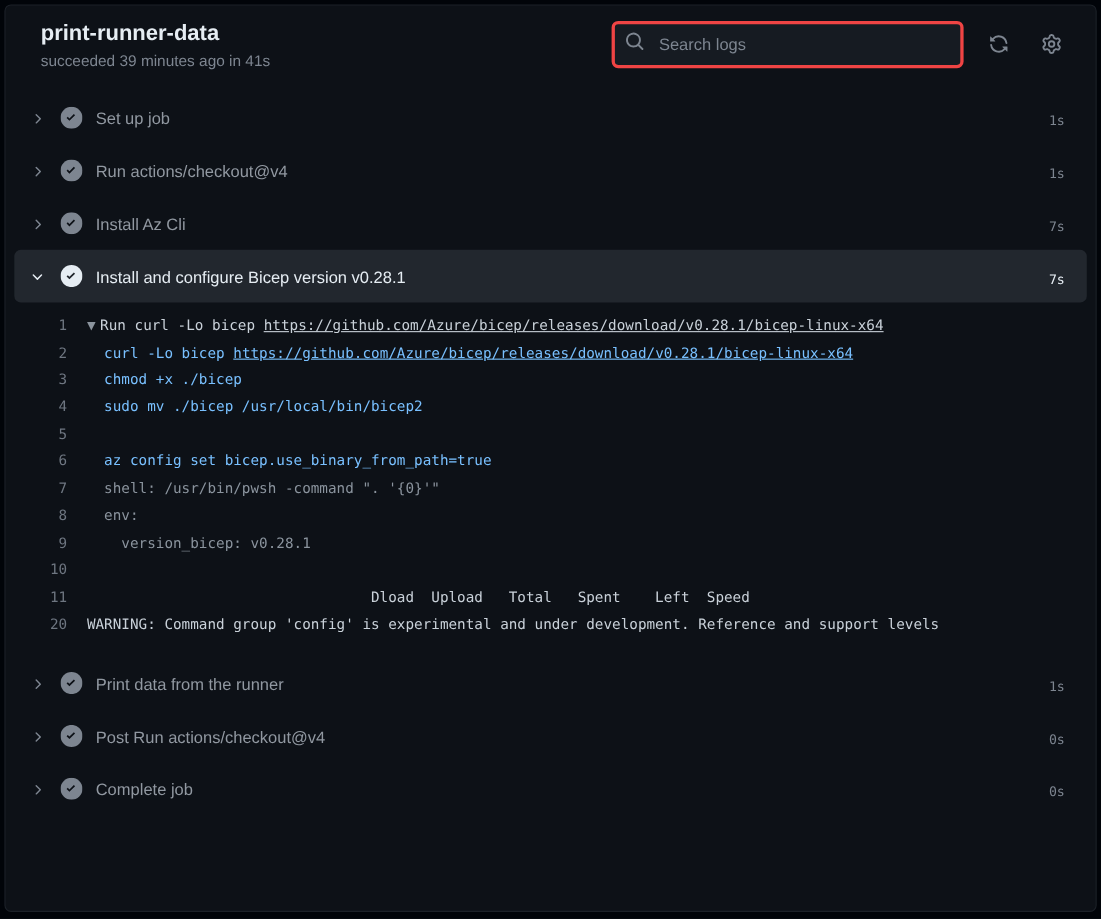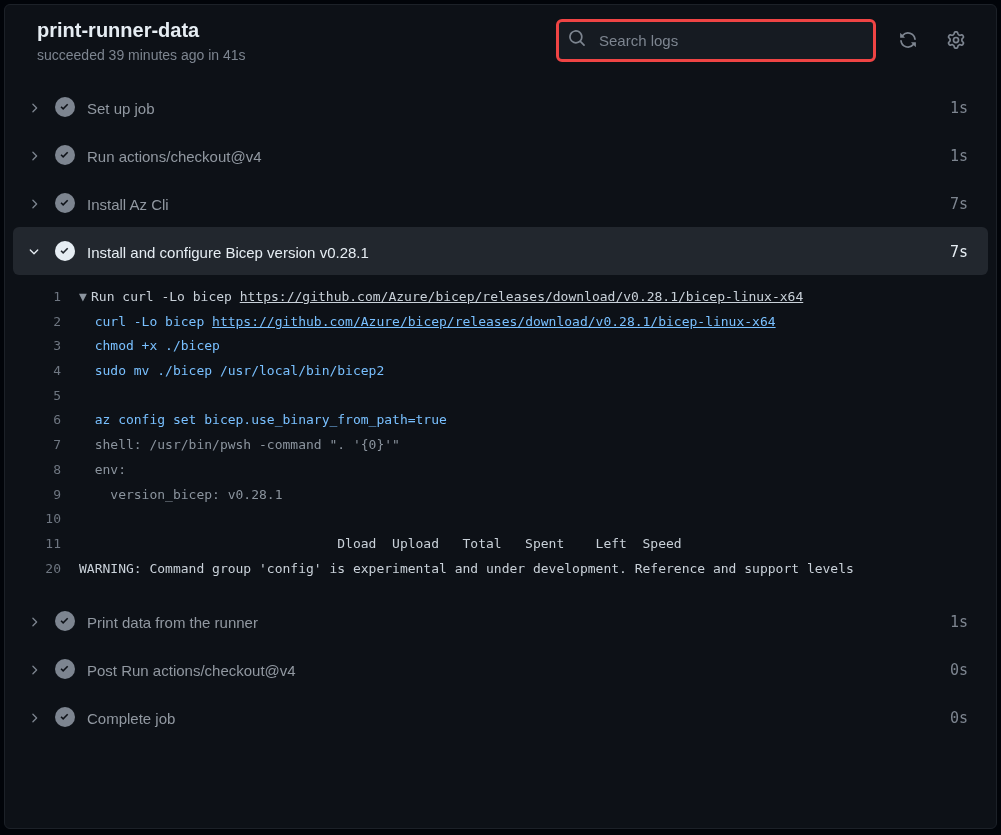--- a/index.html
+++ b/index.html
@@ -102,21 +102,21 @@
     flex-shrink:0;
   }
   .step-label {
     color: #9198a1;
     font-size: 15px;
     flex: 1;
   }
   .step-row.expanded .step-label { color:#e6edf3;}
   .step-time {
     color: #7d8590;
-    font-size: 15px;
+    font-size: 12px;
     font-family: ui-monospace, SFMono-Regular, "SF Mono", Menlo, Consolas, monospace;
   }
   .step-row.expanded .step-time { color:#e6edf3;}
   .log {
     font-family: ui-monospace, SFMono-Regular, "SF Mono", Menlo, Consolas, monospace;
     font-size: 13px;
     line-height: 1.9;
     padding: 10px 20px 16px 20px;
   }
   .log-line {

